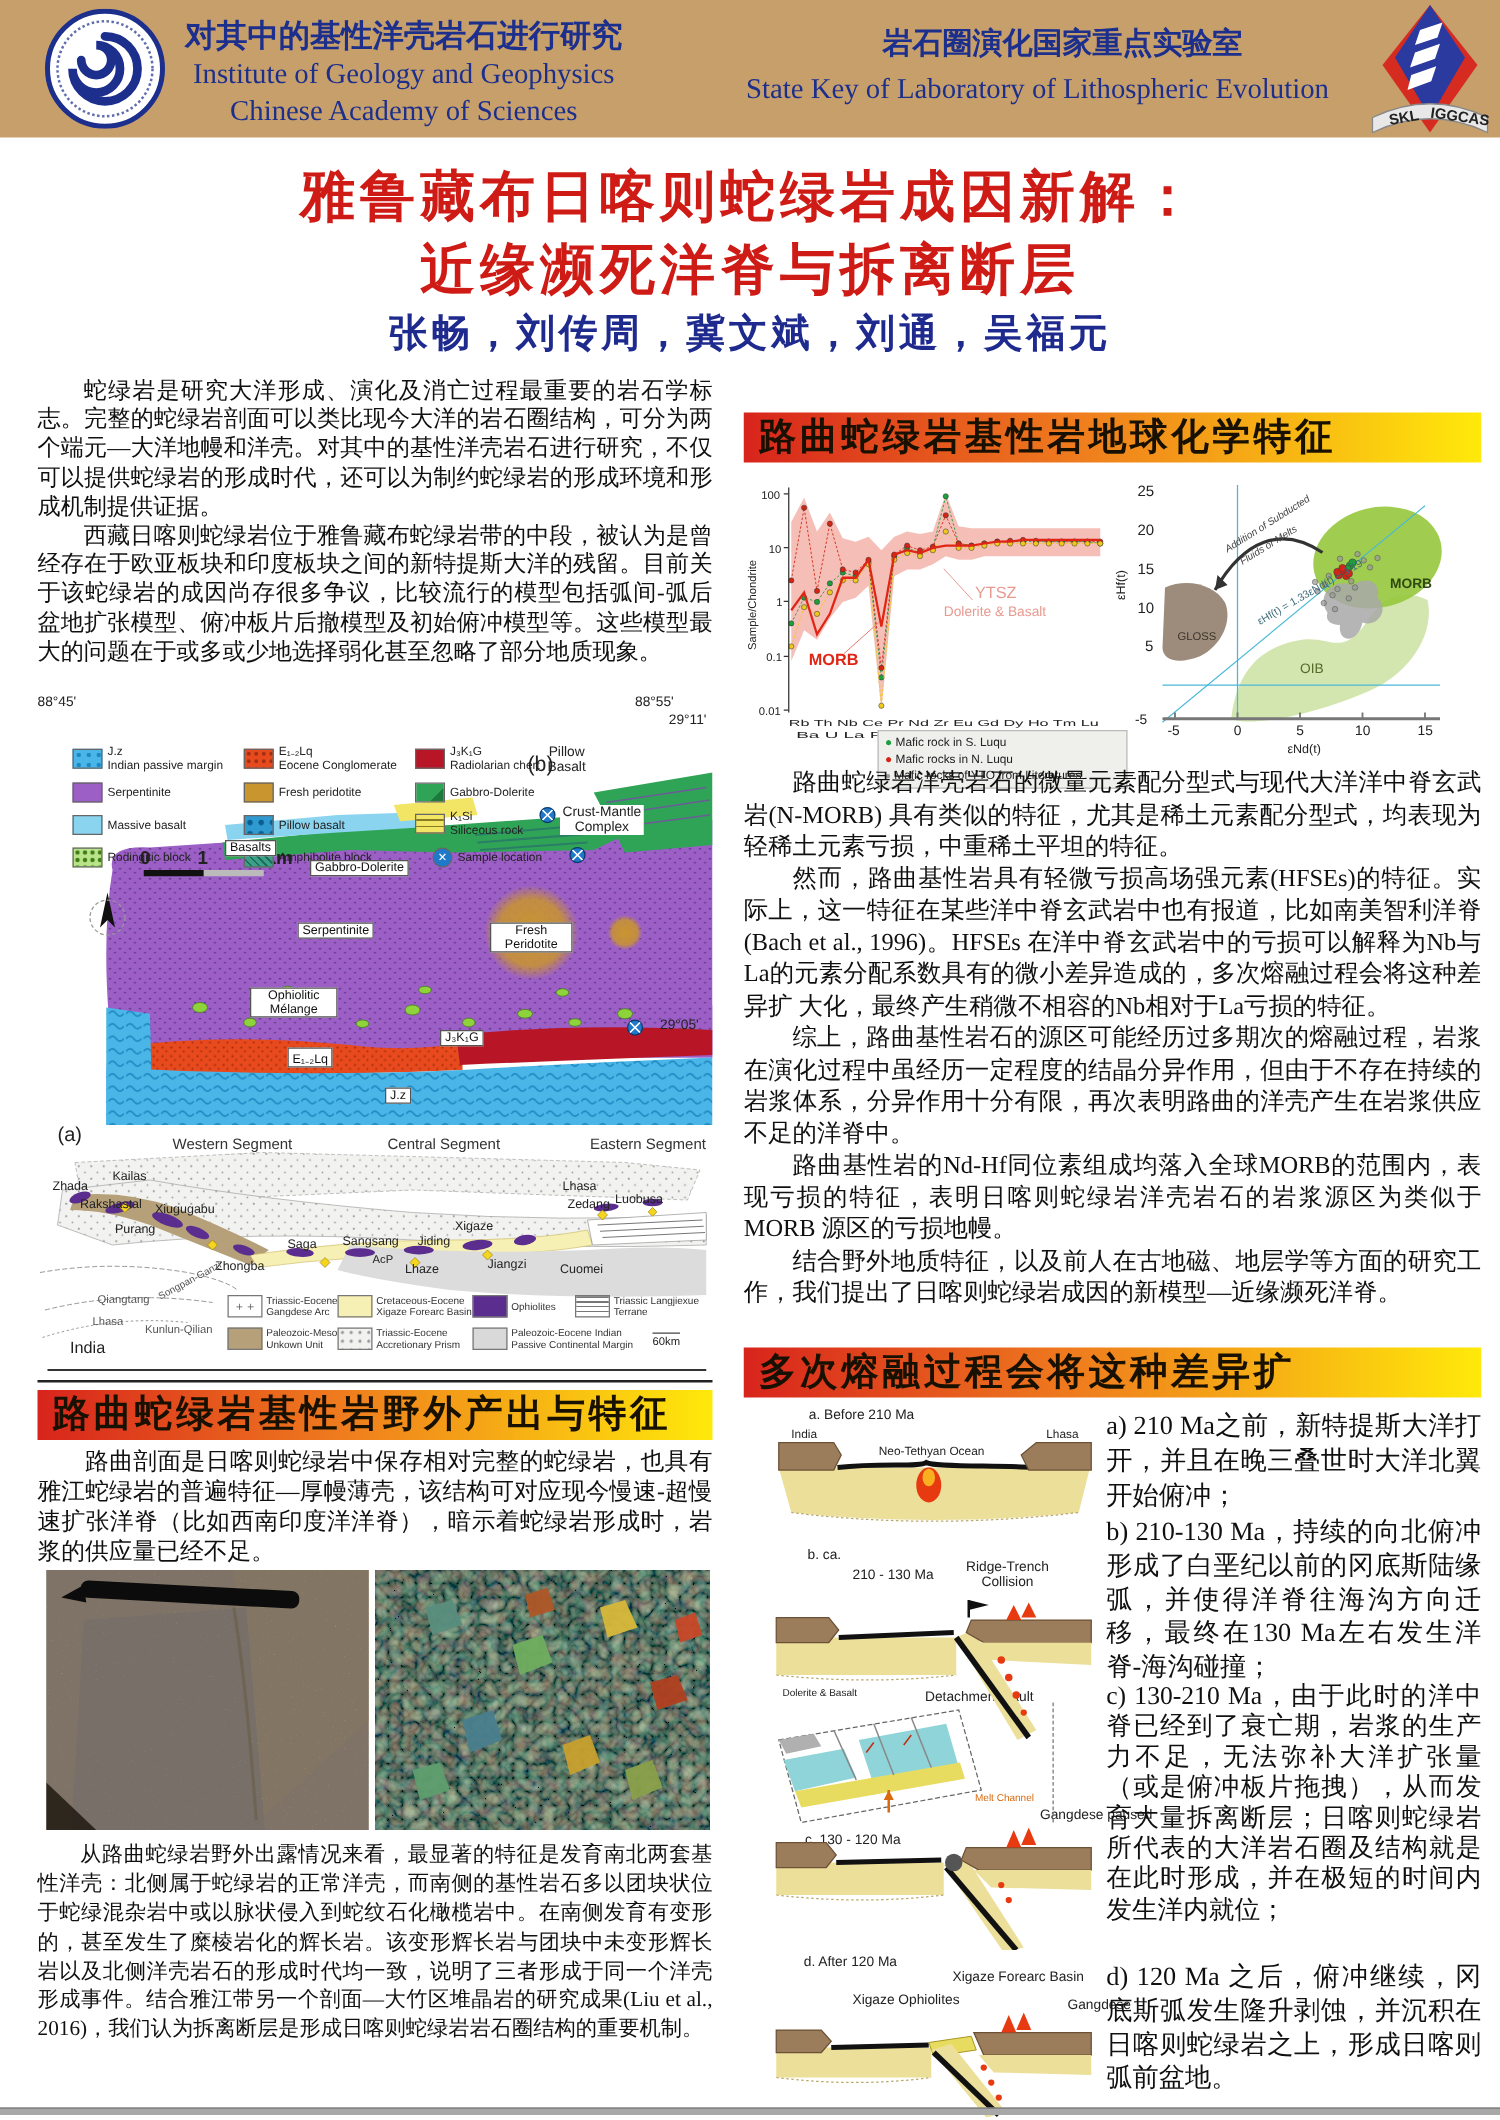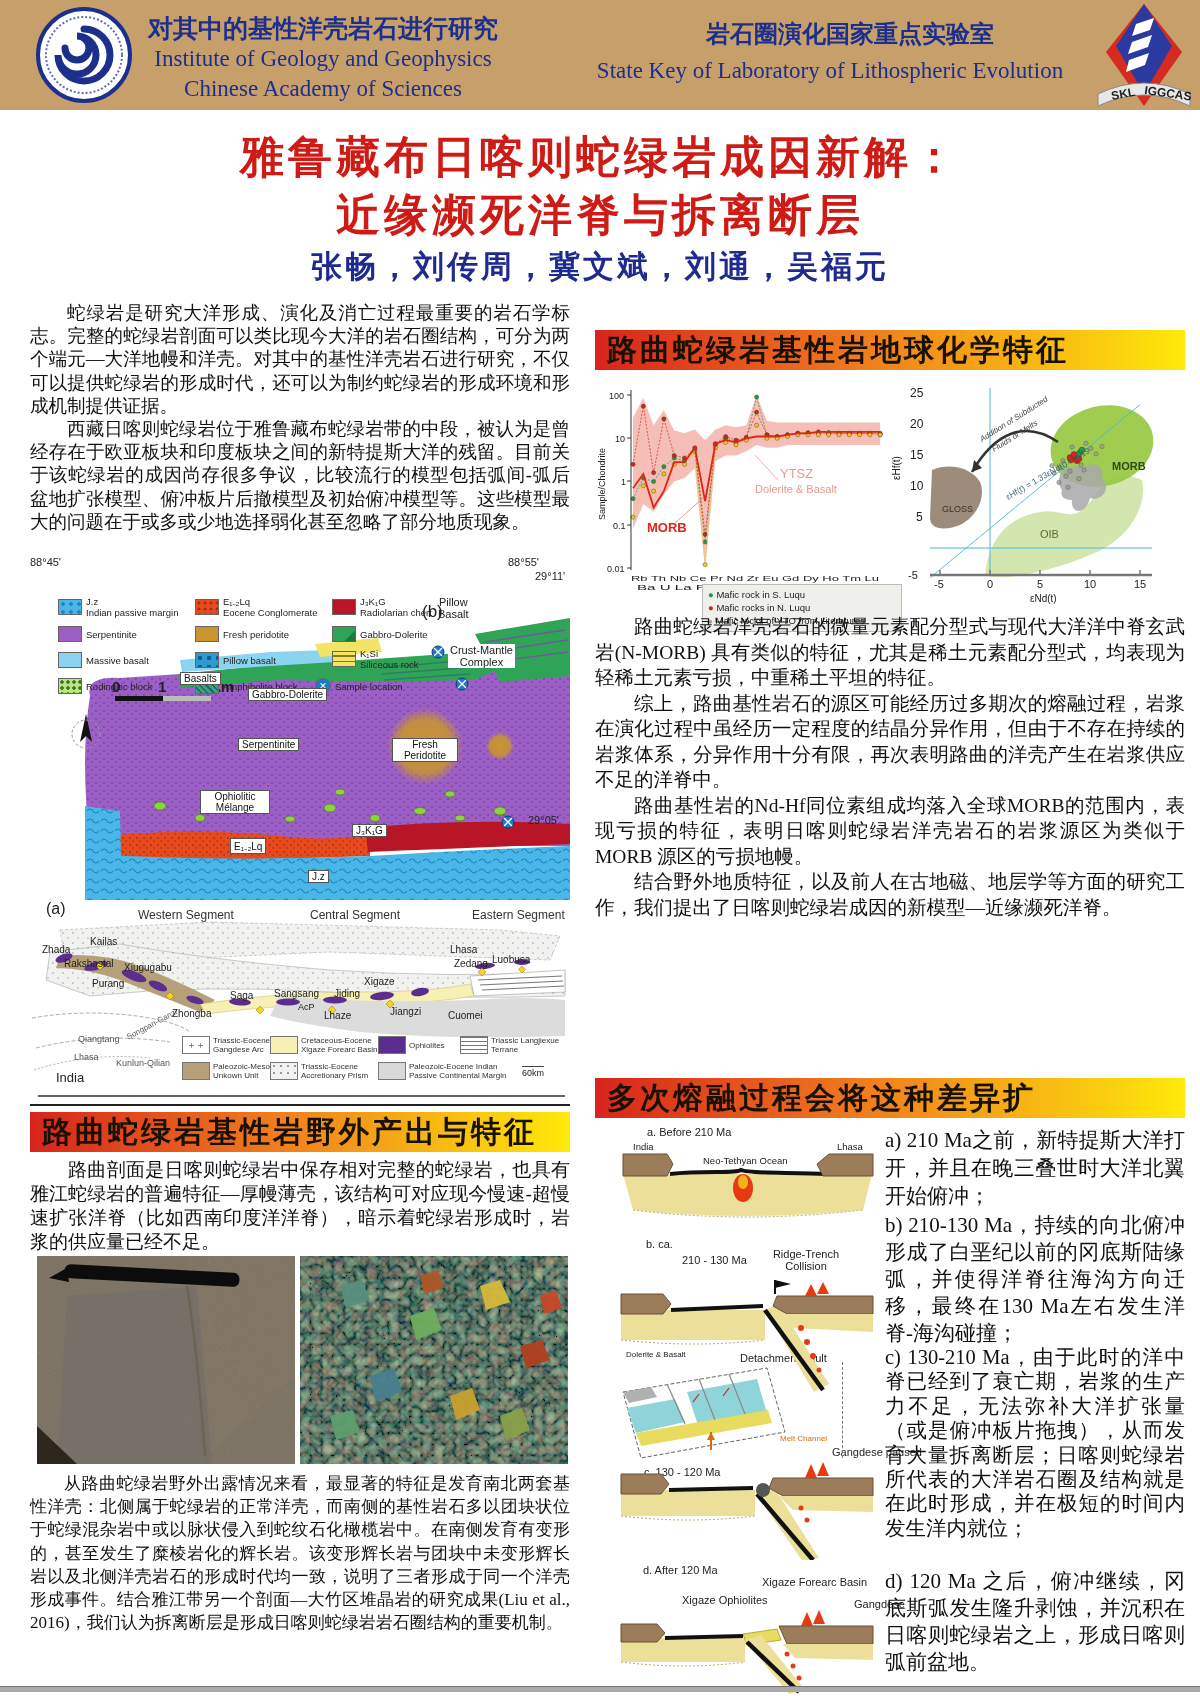--- a/index.html
+++ b/index.html
@@ -169,21 +169,21 @@
     <div class="leg-item" style="left:165px;top:40px;"><span class="sw" style="background:#e8491d;background-image:radial-gradient(circle at 3px 3px,#a03010 1.2px,transparent 1.8px);background-size:6px 6px;"></span><span class="tx"><span>E₁₋₂Lq</span><br><span>Eocene Conglomerate</span></span></div>
     <div class="leg-item" style="left:302px;top:40px;"><span class="sw" style="background:#b81626;"></span><span class="tx"><span>J₃K₁G</span><br><span>Radiolarian chert</span></span></div>
     <div class="leg-item" style="left:28px;top:70px;"><span class="sw" style="background:#9b5fc6;"></span><span class="tx">Serpentinite</span></div>
     <div class="leg-item" style="left:165px;top:70px;"><span class="sw" style="background:#c9952f;"></span><span class="tx">Fresh peridotite</span></div>
     <div class="leg-item" style="left:302px;top:70px;"><span class="sw" style="background:linear-gradient(135deg,#2fa457 70%,#1d7a3c 70%);"></span><span class="tx">Gabbro-Dolerite</span></div>
     <div class="leg-item" style="left:28px;top:96px;"><span class="sw" style="background:#8ad4f0;"></span><span class="tx">Massive basalt</span></div>
     <div class="leg-item" style="left:165px;top:96px;"><span class="sw" style="background:#2f9ad0;background-image:radial-gradient(circle at 4px 5px,#0c5e90 2px,transparent 2.5px);background-size:9px 9px;"></span><span class="tx">Pillow basalt</span></div>
     <div class="leg-item" style="left:302px;top:92px;"><span class="sw" style="background:#f2e464;background-image:repeating-linear-gradient(0deg,transparent 0 4px,#8a7a20 4px 5.5px);"></span><span class="tx"><span>K₁Si</span><br><span>Siliceous rock</span></span></div>
     <div class="leg-item" style="left:28px;top:122px;"><span class="sw" style="background:#b9e48a;background-image:radial-gradient(circle at 3px 3px,#3f7a12 1.5px,transparent 2px);background-size:6px 6px;"></span><span class="tx">Rodingitic block</span></div>
     <div class="leg-item" style="left:165px;top:122px;"><span class="sw" style="background:#3aa08a;background-image:repeating-linear-gradient(45deg,transparent 0 3px,#1c6e58 3px 4.5px);"></span><span class="tx">Amphibolite block</span></div>
-    <div class="leg-item" style="left:285px;top:122px;"><span class="sw" style="width:14px;height:14px;border-radius:50%;background:#1f78c8;color:#fff;text-align:center;line-height:14px;font-size:9px;">✕</span><span class="tx">Sample location</span></div>
+    <div class="leg-item" style="left:316px;top:122px;"><span class="sw" style="width:14px;height:14px;border-radius:50%;background:#1f78c8;color:#fff;text-align:center;line-height:14px;font-size:9px;">✕</span><span class="tx">Sample location</span></div>
 
     <span class="abs wbox" style="left:150px;top:116px;">Basalts</span>
     <span class="abs wbox" style="left:218px;top:132px;">Gabbro-Dolerite</span>
     <span class="abs wbox" style="left:208px;top:182px;">Serpentinite</span>
     <span class="abs wbox" style="left:362px;top:182px;width:58px;"><span>Fresh</span><br><span>Peridotite</span></span>
     <span class="abs wbox" style="left:170px;top:234px;width:62px;"><span>Ophiolitic</span><br><span>Mélange</span></span>
     <span class="abs lbl" style="left:408px;top:40px;font-size:11px;text-align:center;"><span>Pillow</span><br><span>Basalt</span></span>
     <span class="abs lbl" style="left:418px;top:88px;font-size:11px;text-align:center;background:#fff;padding:0 2px;"><span>Crust-Mantle</span><br><span>Complex</span></span>
     <span class="abs wbox" style="left:200px;top:282px;">E₁₋₂Lq</span>
     <span class="abs wbox" style="left:322px;top:268px;">J₃K₁G</span>
@@ -511,20 +511,21 @@
   </div>
 
   <div class="abs" style="left:702px;top:584px;width:188px;background:#efefec;border:1px solid #bbb;padding:3px 5px;font-family:'Liberation Sans',sans-serif;font-size:9.5px;line-height:13px;color:#222;">
     <div><span style="color:#1e9e3c;">●</span> <span>Mafic rock in S. Luqu</span></div>
     <div><span style="color:#d42415;">●</span> <span>Mafic rocks in N. Luqu</span></div>
     <div><span style="color:#9a9a9a;font-size:8px;">●</span> <span>Mafic rocks of YTO from Literatures</span></div>
   </div>
 
   <div class="abs" style="left:595px;top:614px;width:590px;">
     <p class="p" style="font-size:19.5px;line-height:25.5px;">路曲蛇绿岩洋壳岩石的微量元素配分型式与现代大洋洋中脊玄武岩(N-MORB) 具有类似的特征，尤其是稀土元素配分型式，均表现为轻稀土元素亏损，中重稀土平坦的特征。</p>
+    <p class="p" style="font-size:19.5px;line-height:25.5px;">然而，路曲基性岩具有轻微亏损高场强元素(HFSEs)的特征。实际上，这一特征在某些洋中脊玄武岩中也有报道，比如南美智利洋脊(Bach et al., 1996)。HFSEs 在洋中脊玄武岩中的亏损可以解释为Nb与La的元素分配系数具有的微小差异造成的，多次熔融过程会将这种差异扩 大化，最终产生稍微不相容的Nb相对于La亏损的特征。</p>
     <p class="p" style="font-size:19.5px;line-height:25.5px;">综上，路曲基性岩石的源区可能经历过多期次的熔融过程，岩浆在演化过程中虽经历一定程度的结晶分异作用，但由于不存在持续的岩浆体系，分异作用十分有限，再次表明路曲的洋壳产生在岩浆供应不足的洋脊中。</p>
     <p class="p" style="font-size:19.5px;line-height:25.5px;">路曲基性岩的Nd-Hf同位素组成均落入全球MORB的范围内，表现亏损的特征，表明日喀则蛇绿岩洋壳岩石的岩浆源区为类似于MORB 源区的亏损地幔。</p>
     <p class="p" style="font-size:19.5px;line-height:25.5px;">结合野外地质特征，以及前人在古地磁、地层学等方面的研究工作，我们提出了日喀则蛇绿岩成因的新模型—近缘濒死洋脊。</p>
   </div>
 
   <div class="abs secbar" style="left:595px;top:1078px;width:578px;height:40px;">多次熔融过程会将这种差异扩</div>
 
   <span class="abs cap" style="left:647px;top:1126px;">a. Before 210 Ma</span>
   <span class="abs cap" style="left:646px;top:1238px;">b. ca.</span>
   <span class="abs cap" style="left:682px;top:1254px;">210 - 130 Ma</span>

